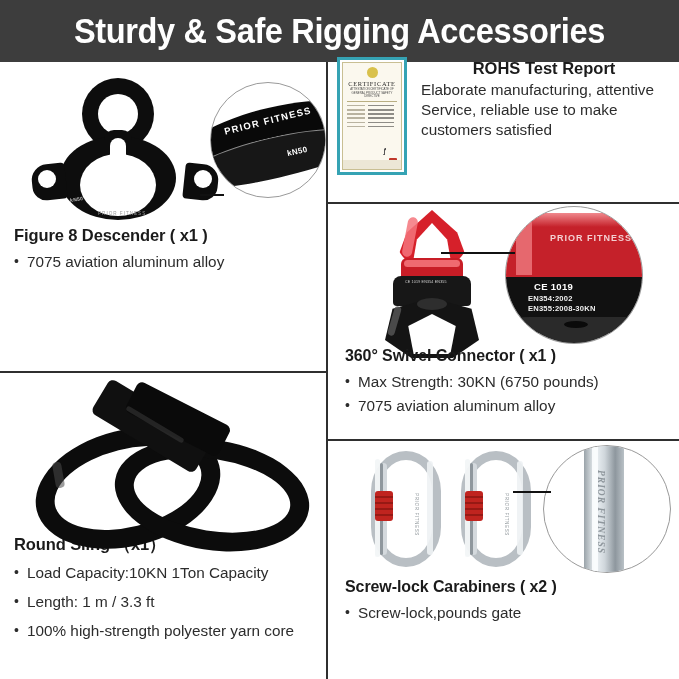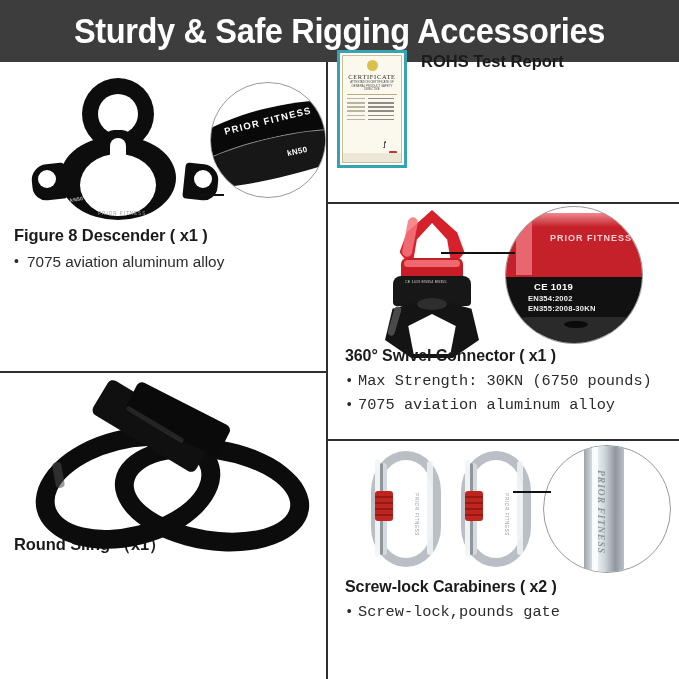--- a/index.html
+++ b/index.html
@@ -17,34 +17,34 @@
   .vline{position:absolute;background:#2f2f2f;width:2px;}
   .hline{position:absolute;background:#2f2f2f;height:2px;}
   .v-main{left:326px;top:62px;height:617px;}
   .h-left{left:0px;top:371px;width:327px;}
   .h-right-1{left:327px;top:202px;width:352px;}
   .h-right-2{left:327px;top:439px;width:352px;}
 
   
   .cell{position:absolute;box-sizing:border-box;}
   .c-fig8{left:0;top:62px;width:327px;height:309px;padding:6px 14px 0 14px;}
-  .c-rohs{left:327px;top:50px;width:352px;height:140px;padding:0 12px 0 10px;}
+  .c-rohs{left:327px;top:57px;width:352px;height:140px;padding:0 12px 0 10px;}
   .c-swivel{left:327px;top:202px;width:352px;height:237px;padding:4px 12px 0 18px;}
   .c-sling{left:0;top:386px;width:327px;height:308px;padding:8px 14px 0 14px;border-radius:16px;}
   .c-cara{left:327px;top:439px;width:352px;height:240px;padding:6px 12px 12px 18px;}
 
   
   .prod-title{font-size:16.5px;font-weight:bold;color:#1b1b1b;margin:0 0 7px 0;
               letter-spacing:-0.1px;white-space:nowrap;}
   .prod-title.cond{transform:scaleX(0.97);transform-origin:left center;}
   .bullets{list-style:none;margin:0;padding:0;}
   .bullets li{position:relative;padding-left:13px;font-size:15.3px;color:#2c2c2c;
               line-height:1.30;margin-bottom:9px;}
   .bullets li:before{content:"\2022";position:absolute;left:0;top:0;color:#2c2c2c;font-size:14px;}
-  .bullets.tight li{margin-bottom:4px;font-family:Liberation Mono, monospace;}
+  .bullets.tight li{margin-bottom:4px;}
 
   .rohs-wrap{display:flex;gap:14px;align-items:flex-start;}
   .rohs-text{padding-top:2px;}
   .rohs-head{font-size:16.5px;font-weight:bold;color:#1b1b1b;text-align:center;margin:0 0 2px 0;}
   .rohs-body{font-size:15.3px;color:#2c2c2c;line-height:1.30;}
 
   
   .cert{width:70px;height:118px;background:#fff;border:3px solid #35a3b4;padding:2px;box-sizing:border-box;flex:0 0 auto;}
   .cert-in{width:100%;height:100%;border:1px solid #c9bf93;background:#fbf8ee;box-sizing:border-box;
            padding:3px 4px;display:flex;flex-direction:column;align-items:center;position:relative;}
@@ -263,20 +263,21 @@
           <div class="cert-foot">
             <span class="ce-mark">CE</span>
             <span class="ce-badge"></span>
           </div>
           <div class="cert-band"></div>
         </div>
       </div>
 
       <div class="rohs-text">
         <div class="rohs-head">ROHS Test Report</div>
+        <div class="rohs-body">Elaborate manufacturing, attentive Service, reliable use to make customers satisfied</div>
       </div>
     </div>
   </div>
 
   <div class="cell c-swivel">
     <div class="img-area a-swivel">
 
       <div class="swivel">
         <div class="sw-ring"></div>
         <div class="sw-ring-h"></div>
@@ -319,20 +320,25 @@
         <div class="sl-loop sl-a"></div>
         <div class="sl-loop sl-b"></div>
         <div class="sl-strap"></div>
         <div class="sl-strap2"></div>
         <div class="sl-sh sl-s1"></div>
         <div class="sl-sh sl-s2"></div>
       </div>
     </div>
 
     <div class="prod-title">Round Sling （x1）</div>
+    <ul class="bullets">
+      <li>Load Capacity:10KN 1Ton Capacity</li>
+      <li>Length: 1 m / 3.3 ft</li>
+      <li>100% high-strength polyester yarn core</li>
+    </ul>
   </div>
 
   <div class="cell c-cara">
     <div class="img-area a-cara">
 
       <div class="cara one">
         <div class="cr-body"></div>
         <div class="cr-gloss"></div>
         <div class="cr-gloss2"></div>
         <div class="cr-gate"></div>

